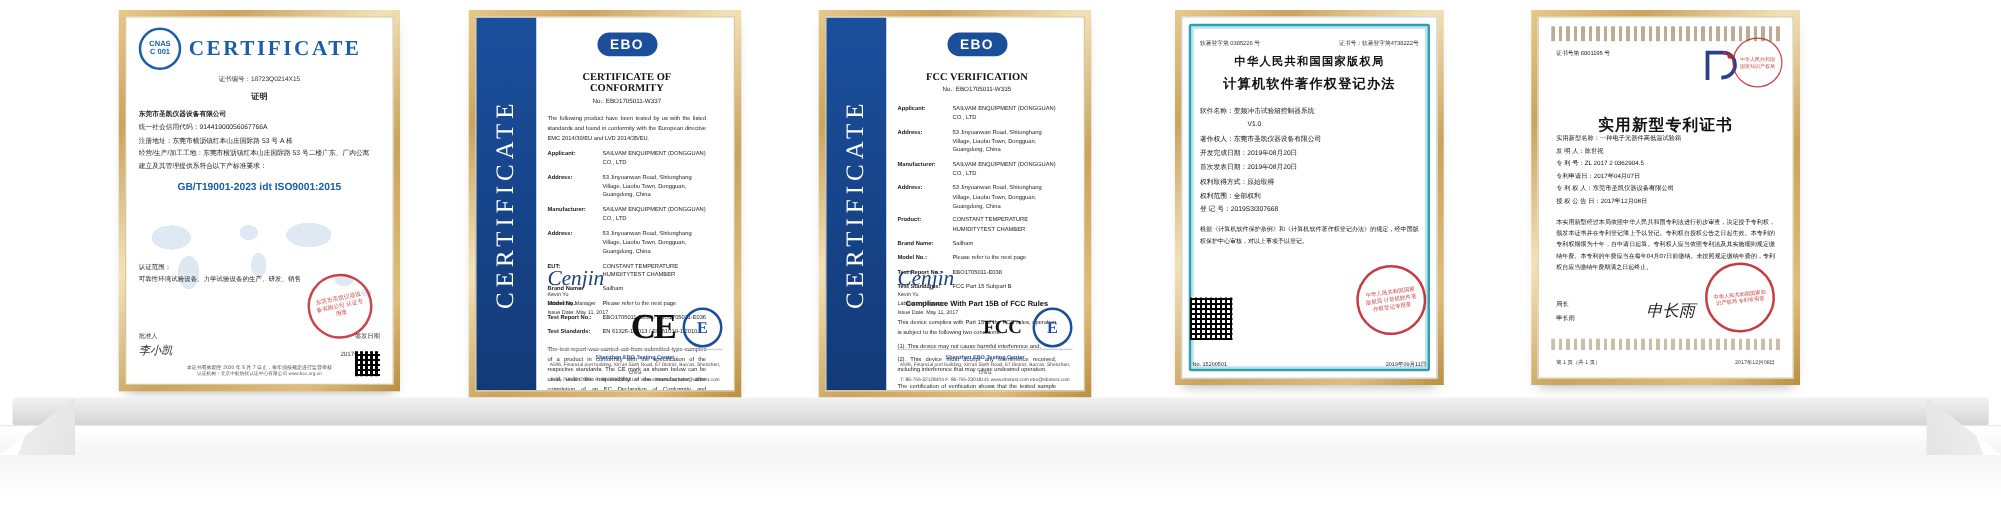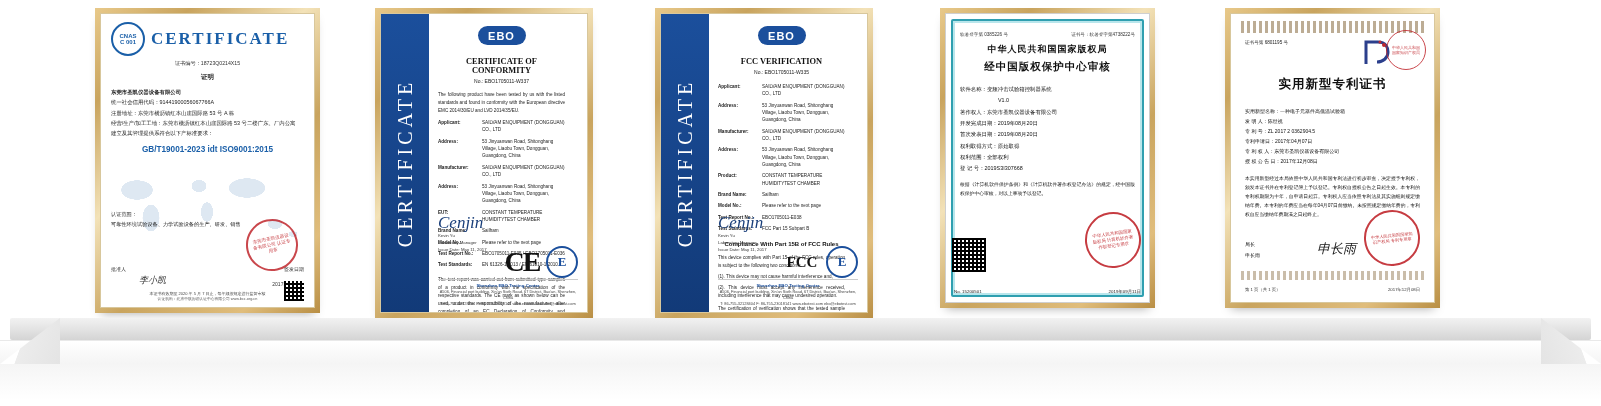--- a/index.html
+++ b/index.html
@@ -183,21 +183,21 @@
     display:flex;align-items:center;justify-content:center;padding:5px;box-sizing:border-box;
     line-height:1.3;transform:rotate(-8deg);opacity:.9;
   }
   .c4 .qr4{position:absolute;left:6px;bottom:30px;width:34px;height:34px;}
   .c4 .bottomline{
     position:absolute;left:8px;right:8px;bottom:8px;display:flex;justify-content:space-between;
     font-size:4.4px;color:#222;
   }
 
   
-  .c5 .inner{padding:0;}
+  .c5 .inner{padding:16px;}
   .c5 .topbar{
     position:absolute;left:10px;right:10px;top:7px;height:12px;
     background:repeating-linear-gradient(90deg,#7a5a2a 0 3px,transparent 3px 6px);
     opacity:.5;
   }
   .c5 .no{position:absolute;left:14px;top:26px;font-size:4.6px;color:#222;}
   .c5 .logo5{
     position:absolute;right:40px;top:22px;width:34px;height:34px;
   }
   .c5 .logo5 svg{width:34px;height:34px;}
@@ -257,21 +257,21 @@
     <div style="position:absolute;left:10px;right:10px;top:196px;font-size:5.2px;color:#222;line-height:1.9;">
       <div>认证范围：</div>
       <div>可靠性环境试验设备、力学试验设备的生产、研发、销售</div>
     </div>
     <div class="seal">东莞市圣凯仪器设备有限公司 认证专用章</div>
     <div class="tail">
       <div class="sigrow">
         <div>批准人</div>
         <div>签发日期</div>
       </div>
-      <div class="sigrow" style="margin-top:2px;margin-left:28px;">
+      <div class="sigrow" style="margin-top:2px;">
         <div style="font-family:'Liberation Serif',serif;font-style:italic;font-size:9px;">李小凯</div>
         <div>2017年5月8日</div>
       </div>
       <div style="font-size:4px;color:#444;margin-top:4px;text-align:center;">本证书有效期至 2020 年 5 月 7 日止，每年须按规定进行监督审核</div>
       <div style="font-size:3.8px;color:#555;text-align:center;">认证机构：北京中航协联认证中心有限公司 www.bcc.org.cn</div>
       <div class="qr" style="position:absolute;right:0;bottom:0;width:20px;height:20px;"></div>
     </div>
   </div>
 </div>
 
@@ -424,21 +424,21 @@
 
 <div class="cert c4">
   <div class="inner">
     <div class="orn"></div>
     <div class="pad">
       <div class="t3">
         <span>软著登字第 0385226 号</span>
         <span>证书号：软著登字第4738222号</span>
       </div>
       <div class="t1" style="margin-top:6px;">中华人民共和国国家版权局</div>
-      <div class="t2">经中国版权保护中心审核</div>
+      <div class="t2">计算机软件著作权登记办法</div>
 
       <div class="row" style="margin-top:10px;">
         <span>软件名称：</span><span>变频冲击试验箱控制器系统</span>
       </div>
       <div class="row" style="padding-left:38px;">
         <span>V1.0</span>
       </div>
       <div class="row">
         <span>著作权人：</span><span>东莞市圣凯仪器设备有限公司</span>
       </div>

